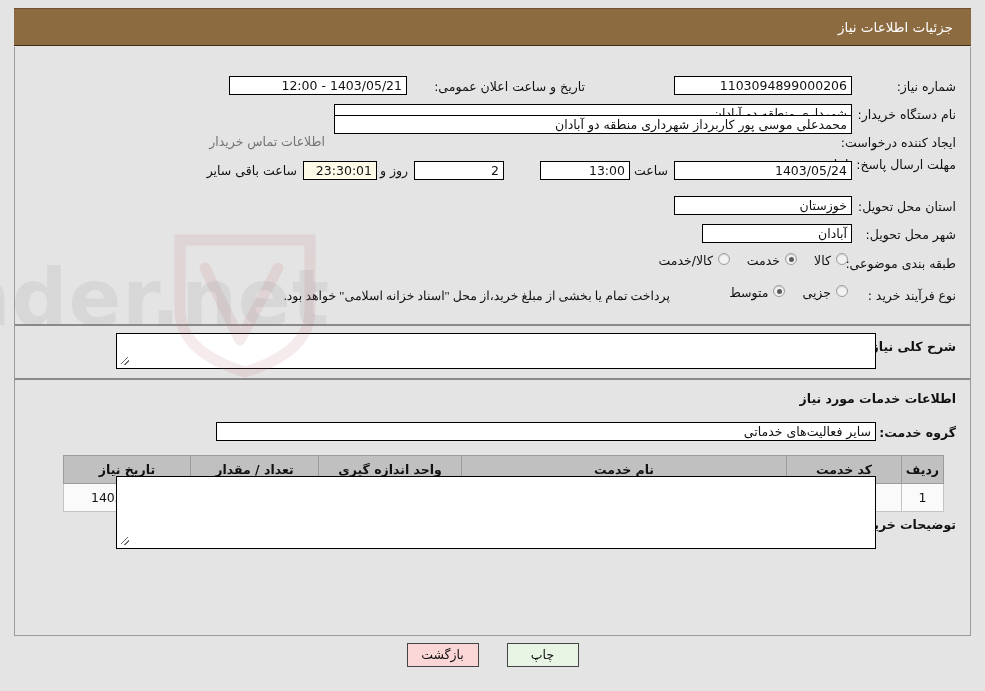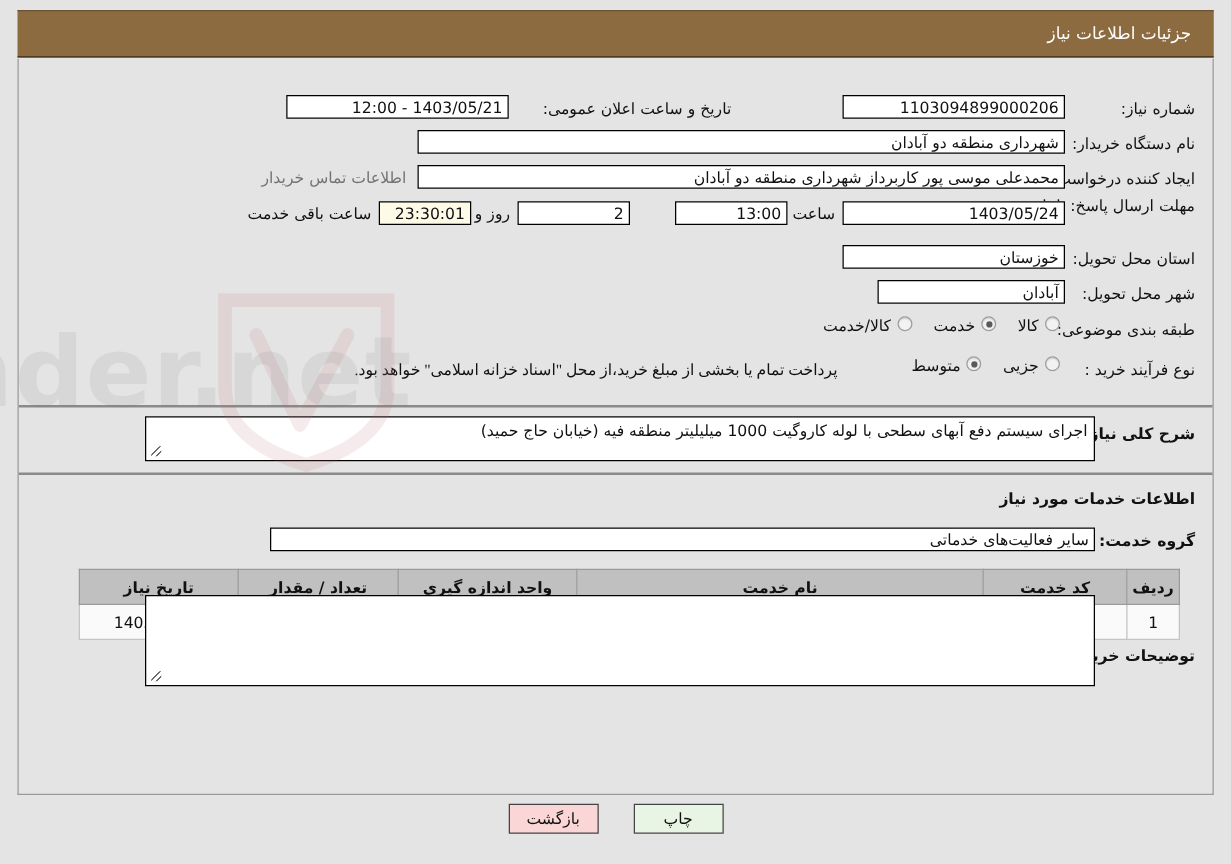--- a/index.html
+++ b/index.html
@@ -239,33 +239,33 @@
       <div class="fld center" style="position:absolute; right:563px; top:29px; width:178px;">1403/05/21 - 12:00</div>
 
       <div class="frow" style="right:14px; top:60px;">
         <span class="lbl">نام دستگاه خریدار:</span>
       </div>
       <div class="fld" style="position:absolute; right:118px; top:57px; width:518px;">شهرداری منطقه دو آبادان</div>
 
       <div class="frow" style="right:14px; top:88px;">
         <span class="lbl">ایجاد کننده درخواست:</span>
       </div>
-      <div class="fld" style="position:absolute; right:118px; top:85px; width:518px;">محمدعلی موسی پور کاربرداز شهرداری منطقه دو آبادان</div>
+      <div class="fld" style="position:absolute; right:118px; top:68px; width:518px;">محمدعلی موسی پور کاربرداز شهرداری منطقه دو آبادان</div>
       <div style="position:absolute; right:645px; top:87px;" class="linkish">اطلاعات تماس خریدار</div>
 
       <div class="frow" style="right:14px; top:108px; max-width:100px; white-space:normal; line-height:17px; display:block; text-align:right;">
         <span class="lbl">مهلت ارسال پاسخ: تا تاریخ:</span>
       </div>
       <div class="fld center" style="position:absolute; right:118px; top:114px; width:178px;">1403/05/24</div>
       <div style="position:absolute; right:302px; top:116px;" class="lbl">ساعت</div>
       <div class="fld center" style="position:absolute; right:340px; top:114px; width:90px;">13:00</div>
       <div class="fld center" style="position:absolute; right:466px; top:114px; width:90px;">2</div>
       <div style="position:absolute; right:562px; top:116px;" class="lbl">روز و</div>
       <div class="fld center cream" style="position:absolute; right:593px; top:114px; width:74px;">23:30:01</div>
-      <div style="position:absolute; right:673px; top:116px;" class="lbl">ساعت باقی خدمت</div>
+      <div style="position:absolute; right:673px; top:116px;" class="lbl">ساعت باقی سایر</div>
 
       <div class="frow" style="right:14px; top:152px;">
         <span class="lbl">استان محل تحویل:</span>
       </div>
       <div class="fld" style="position:absolute; right:118px; top:149px; width:178px;">خوزستان</div>
 
       <div class="frow" style="right:14px; top:180px;">
         <span class="lbl">شهر محل تحویل:</span>
       </div>
       <div class="fld" style="position:absolute; right:118px; top:177px; width:150px;">آبادان</div>
@@ -302,21 +302,20 @@
         </div>
       </div>
       <div style="position:absolute; right:300px; top:241px;font-family:Liberation Serif, serif;" class="lbl">پرداخت تمام یا بخشی از مبلغ خرید،از محل "اسناد خزانه اسلامی" خواهد بود.</div>
     </div>
 
     <div class="section-desc">
       <div class="frow" style="right:14px; top:13px;">
         <span class="lbl lbl-bold">شرح کلی نیاز:</span>
       </div>
       <div class="textarea-box" style="position:absolute; right:94px; top:7px; width:760px; height:36px;">
-        <span>اجرای سیستم دفع آبهای سطحی با لوله کاروگیت 1000 میلیلیتر منطقه فیه (خیابان حاج حمید)</span>
         <span class="resizer"></span>
       </div>
     </div>
 
     <div style="position:relative;">
 
       <div style="position:absolute; right:14px; top:11px;" class="lbl lbl-bold">اطلاعات خدمات مورد نیاز</div>
 
       <div style="position:absolute; right:14px; top:45px;" class="lbl lbl-bold">گروه خدمت:</div>
       <div class="fld" style="position:absolute; right:94px; top:42px; width:660px;">سایر فعالیت‌های خدماتی</div>

